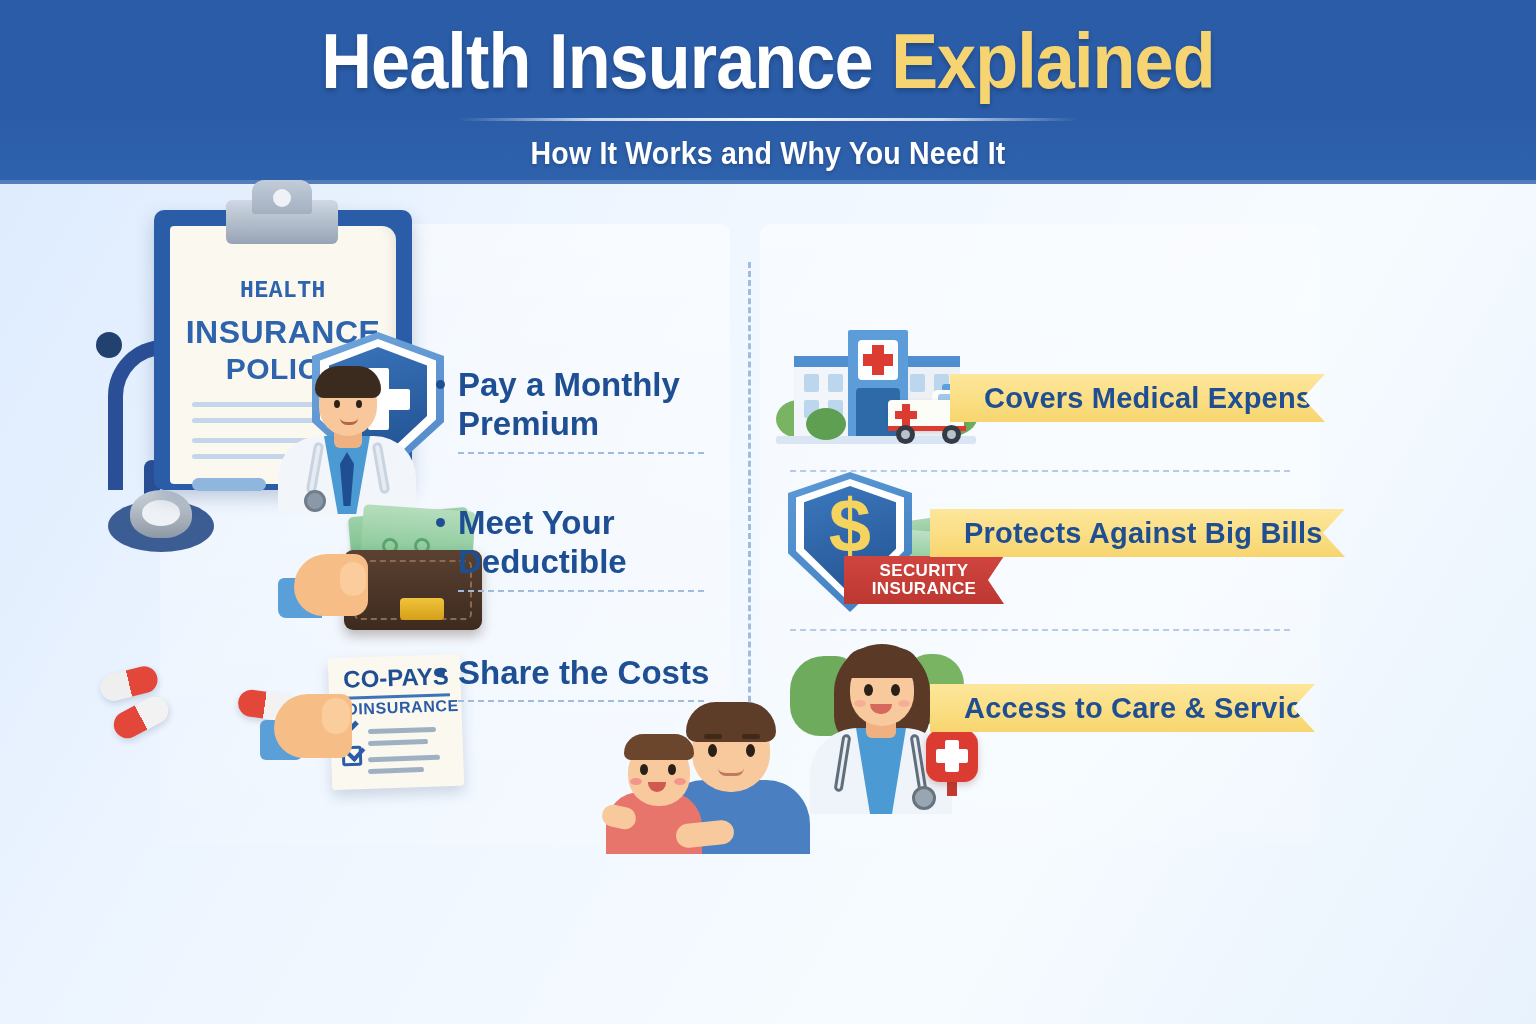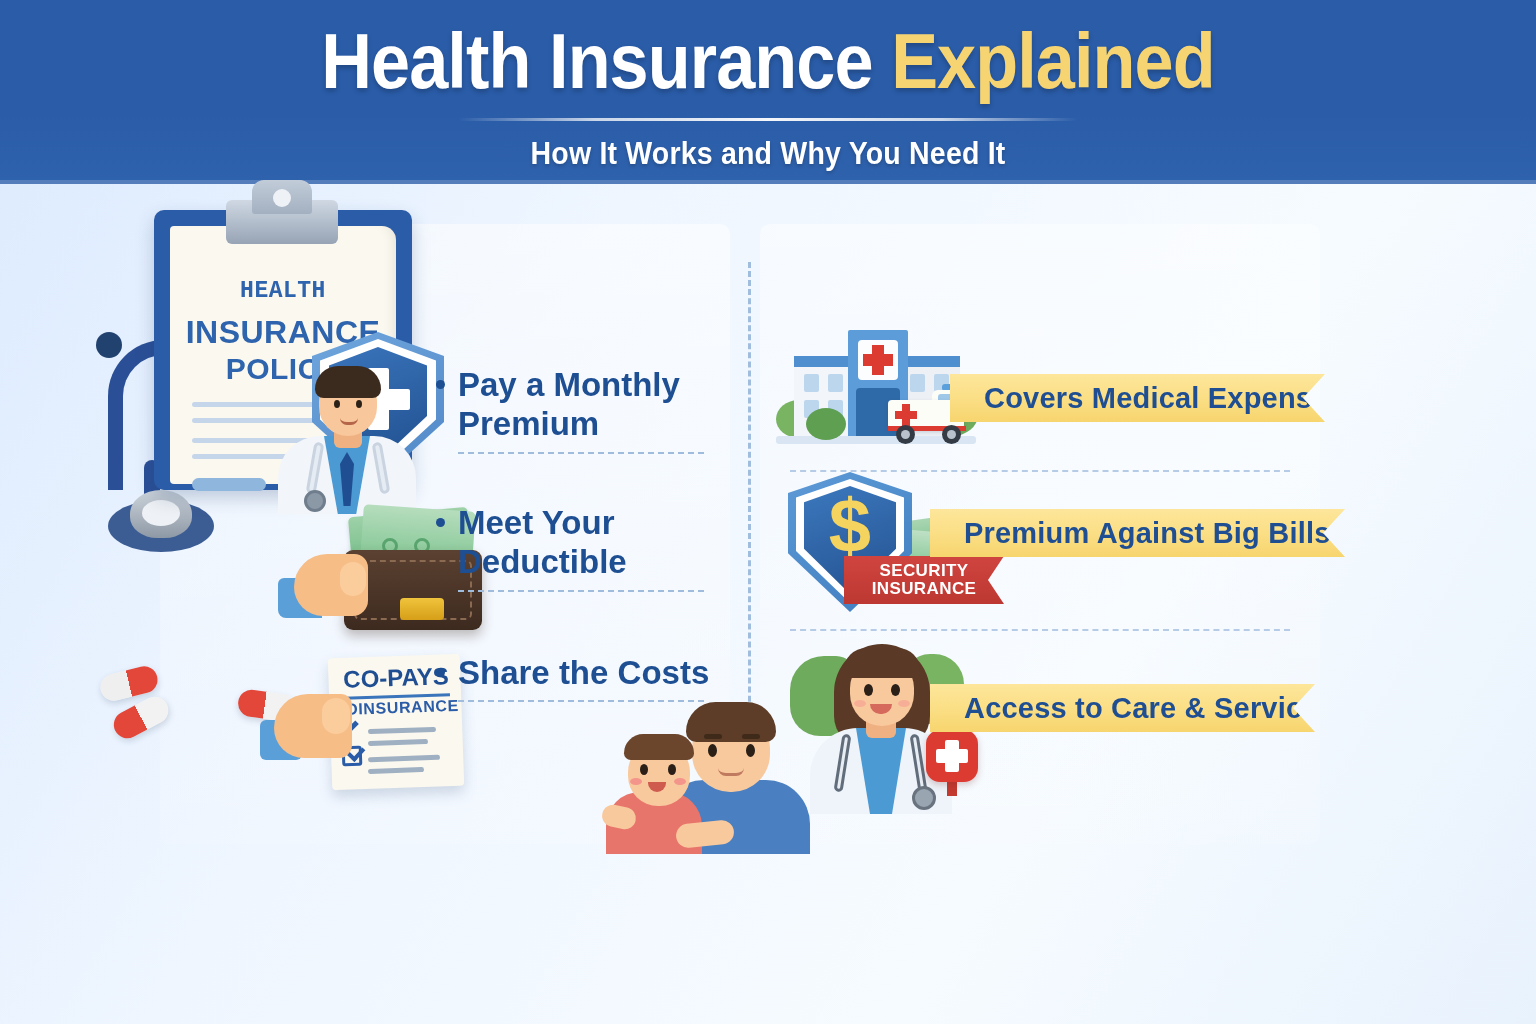--- a/index.html
+++ b/index.html
@@ -694,21 +694,21 @@
       <div class="bullet"></div>
       <div class="txt">Meet Your Deductible</div>
       <div class="ldash"></div>
     </div>
 
     <div class="ybar" id="ybar-0">
       <span>Covers Medical Expenses</span>
     </div>
     <div class="rdash" id="rdash-0"></div>
     <div class="ybar" id="ybar-1">
-      <span>Premium Against Big Bills</span>
+      <span>Protects Against Big Bills</span>
     </div>
     <div class="rdash" id="rdash-1"></div>
     <div class="ybar" id="ybar-2">
       <span>Access to Care &amp; Services</span>
     </div>
 
 
   </div>
 </div>
 

